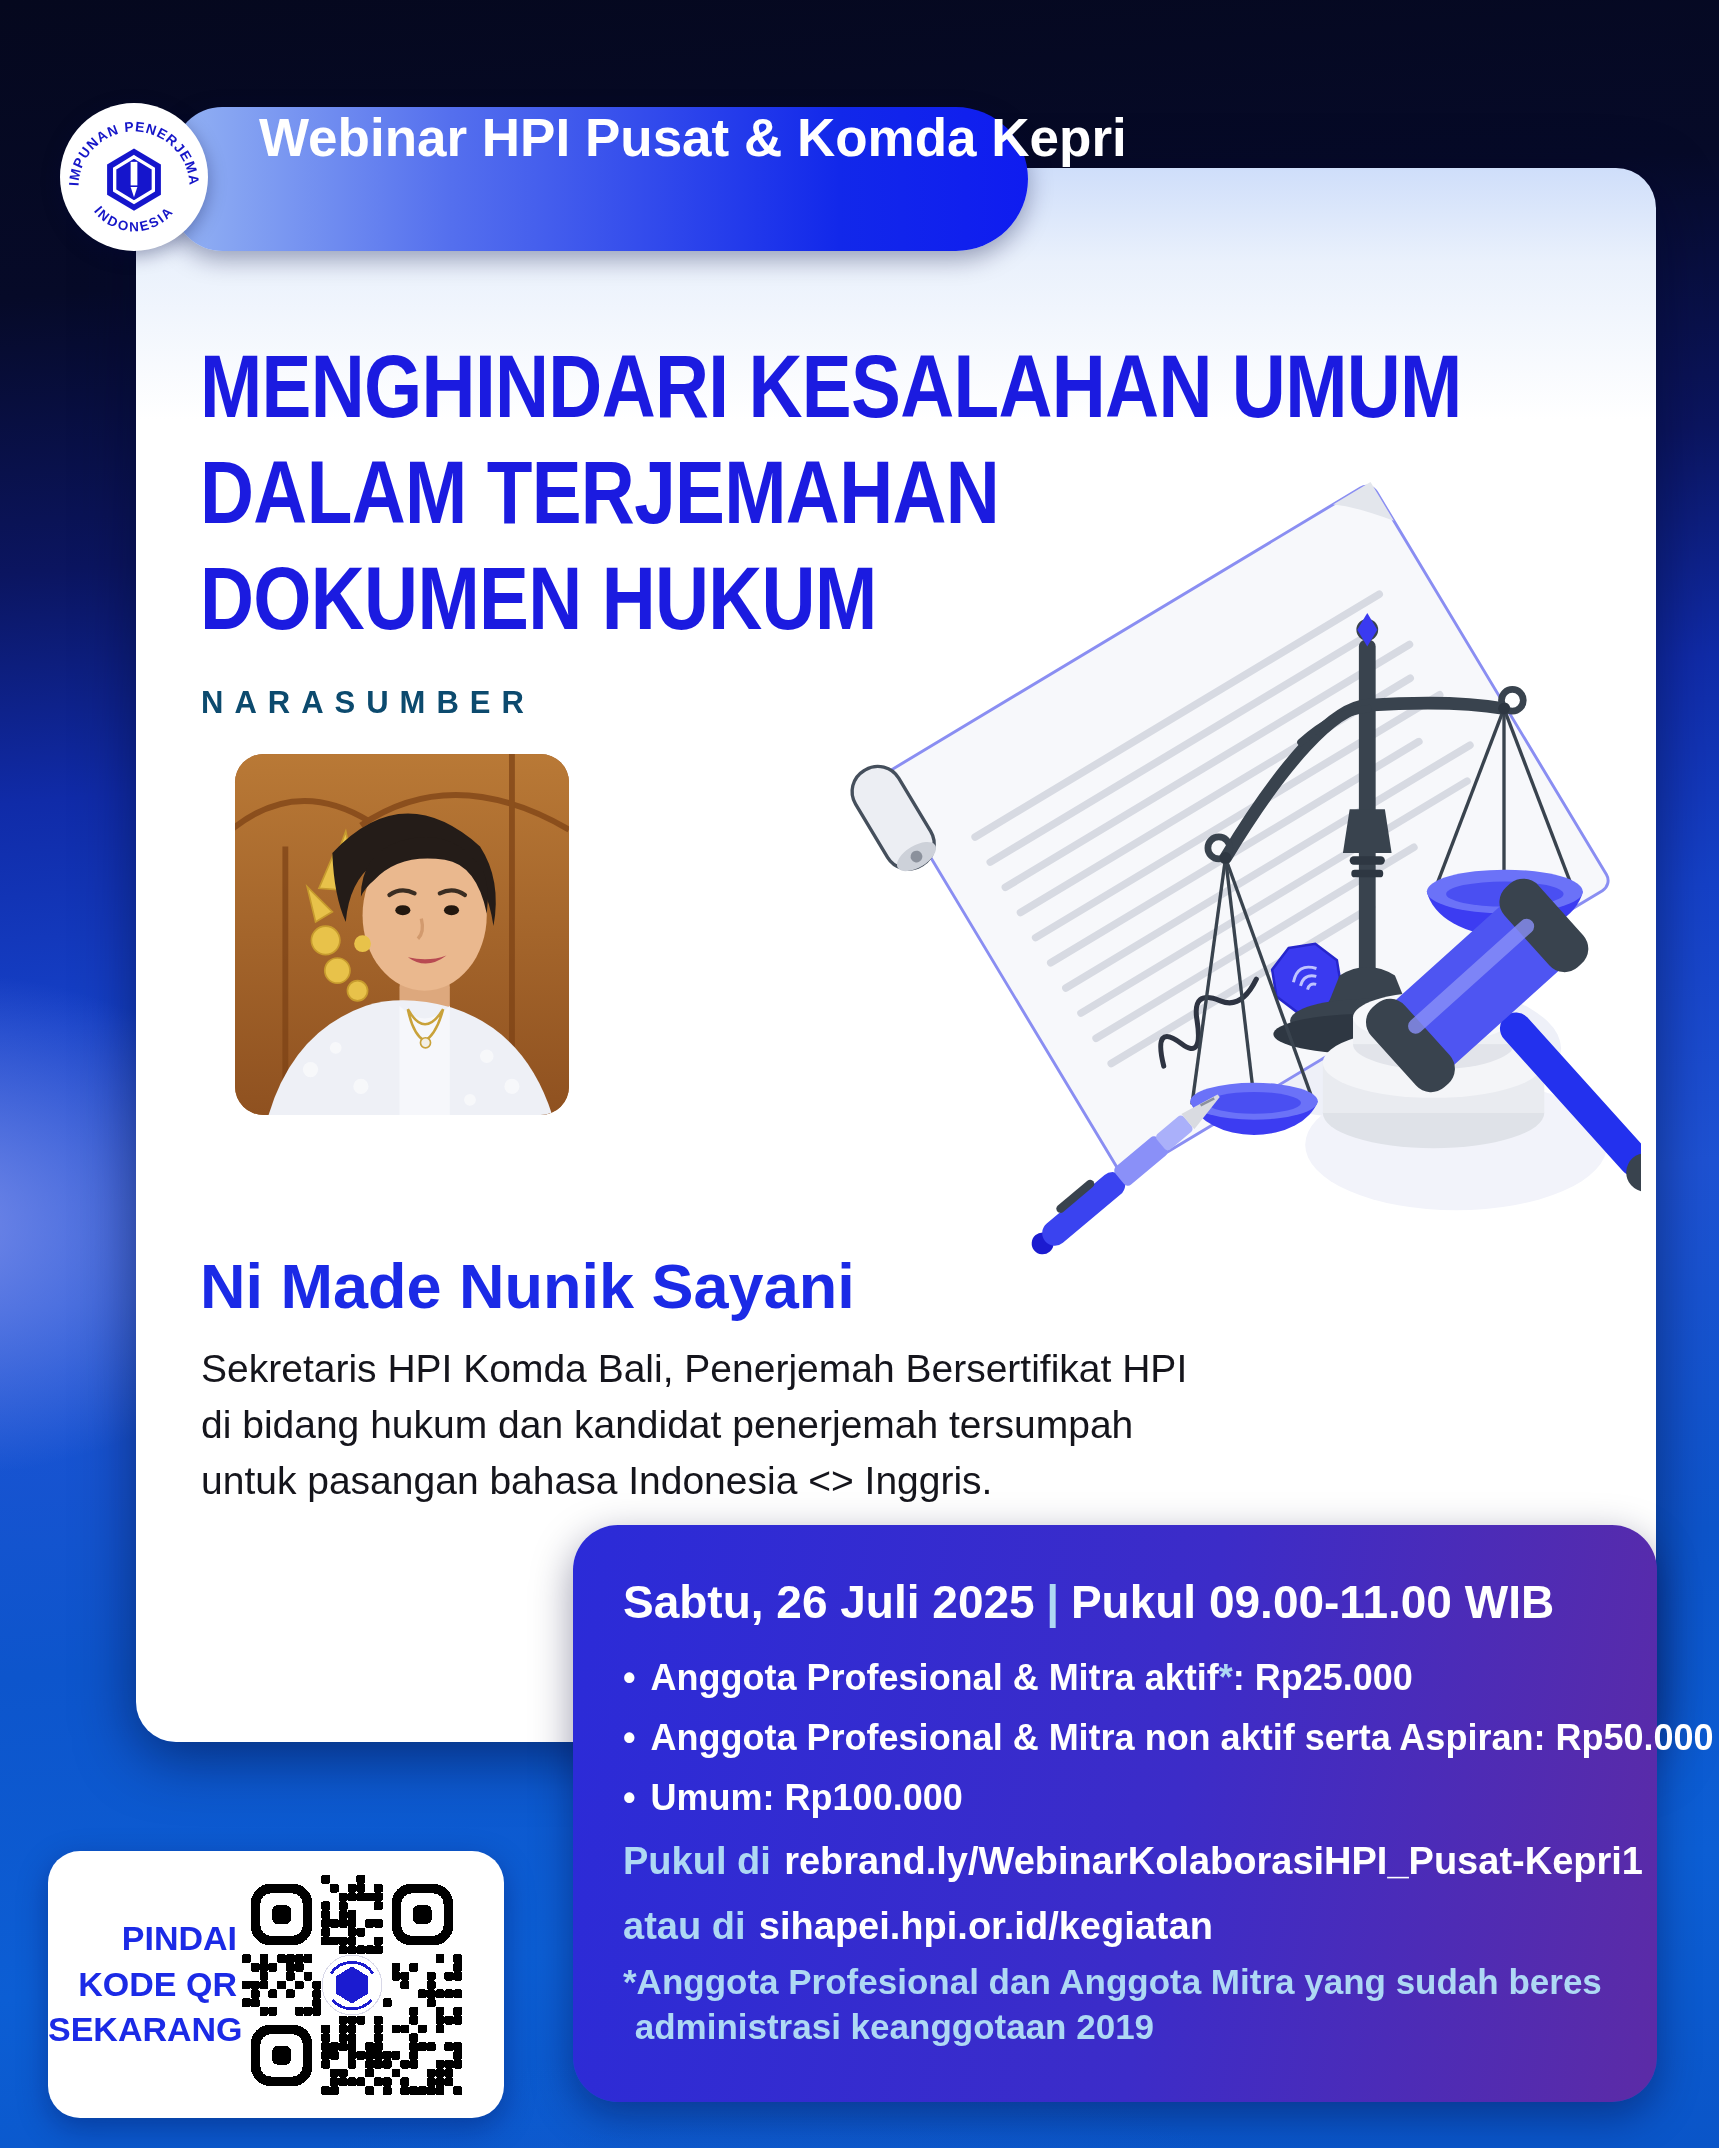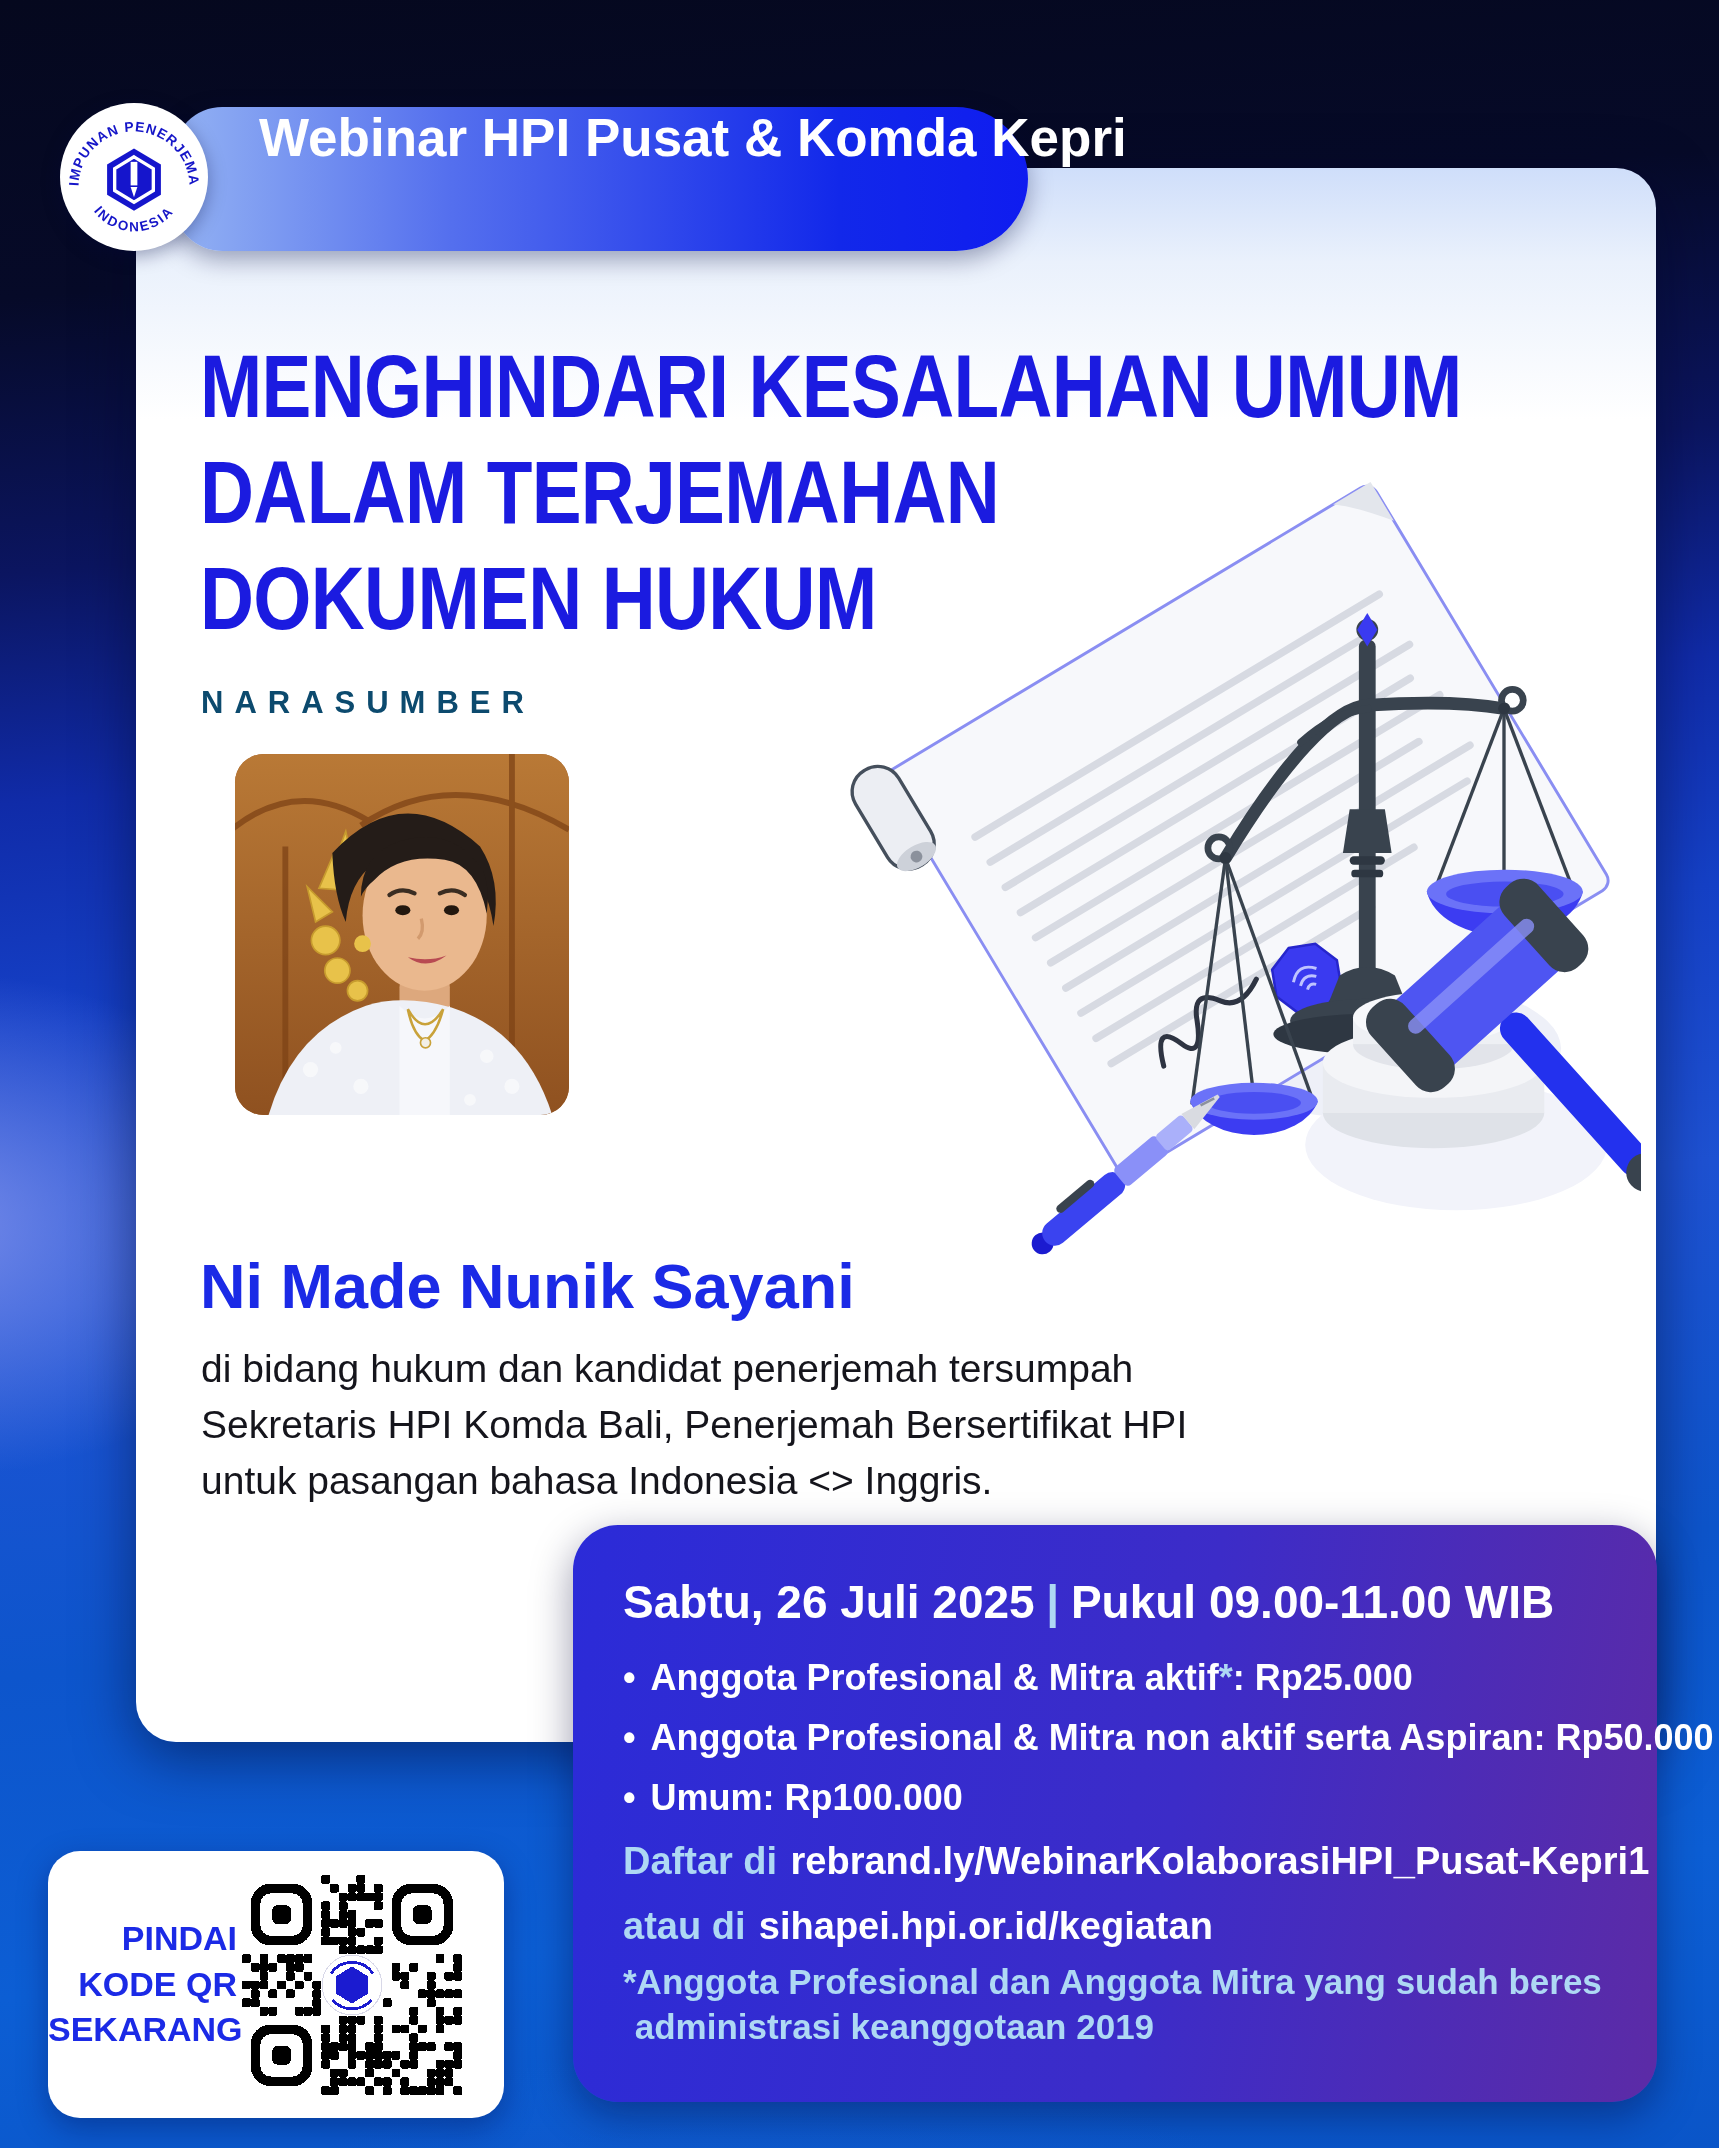--- a/index.html
+++ b/index.html
@@ -276,34 +276,34 @@
       <rect x="116" y="-14" width="66" height="28" rx="6" fill="#8a90f8"></rect>
       <rect x="180" y="-12" width="42" height="24" rx="5" fill="#aab0fa"></rect>
       <polygon points="222,-12 270,-2 270,2 222,12" fill="#d9dbe1"></polygon>
       <line x1="246" y1="-5" x2="264" y2="-1" stroke="#8b919c" stroke-width="3"></line>
     </g>
   </svg>
 </div>
 
 <div class="speaker-name">Ni Made Nunik Sayani</div>
 <div class="bio">
+  <span>Sekretaris HPI Komda Bali, Penerjemah Bersertifikat HPI</span>
   <span>di bidang hukum dan kandidat penerjemah tersumpah</span>
-  <span>Sekretaris HPI Komda Bali, Penerjemah Bersertifikat HPI</span>
   <span>untuk pasangan bahasa Indonesia &lt;&gt; Inggris.</span>
 </div>
 
 <div class="info-box">
   <div class="schedule">
     <span>Sabtu, 26 Juli 2025</span><span class="sep">|</span><span>Pukul 09.00-11.00 WIB</span>
   </div>
   <div class="fee"><span class="bullet">•</span><span>Anggota Profesional &amp; Mitra aktif</span><span class="accent">*</span><span>: Rp25.000</span></div>
   <div class="fee"><span class="bullet">•</span><span>Anggota Profesional &amp; Mitra non aktif serta Aspiran: Rp50.000</span></div>
   <div class="fee"><span class="bullet">•</span><span>Umum: Rp100.000</span></div>
   <div class="reg">
-    <span class="prefix">Daftar di</span><span class="link">rebrand.ly/WebinarKolaborasiHPI_Pusat-Kepri1</span>
+    <span class="prefix">Pukul di</span><span class="link">rebrand.ly/WebinarKolaborasiHPI_Pusat-Kepri1</span>
   </div>
   <div class="reg">
     <span class="prefix">atau di</span><span class="link">sihapei.hpi.or.id/kegiatan</span>
   </div>
   <div class="footnote">
     <span>*Anggota Profesional dan Anggota Mitra yang sudah beres</span>
     <span>administrasi keanggotaan 2019</span>
   </div>
 </div>
 

